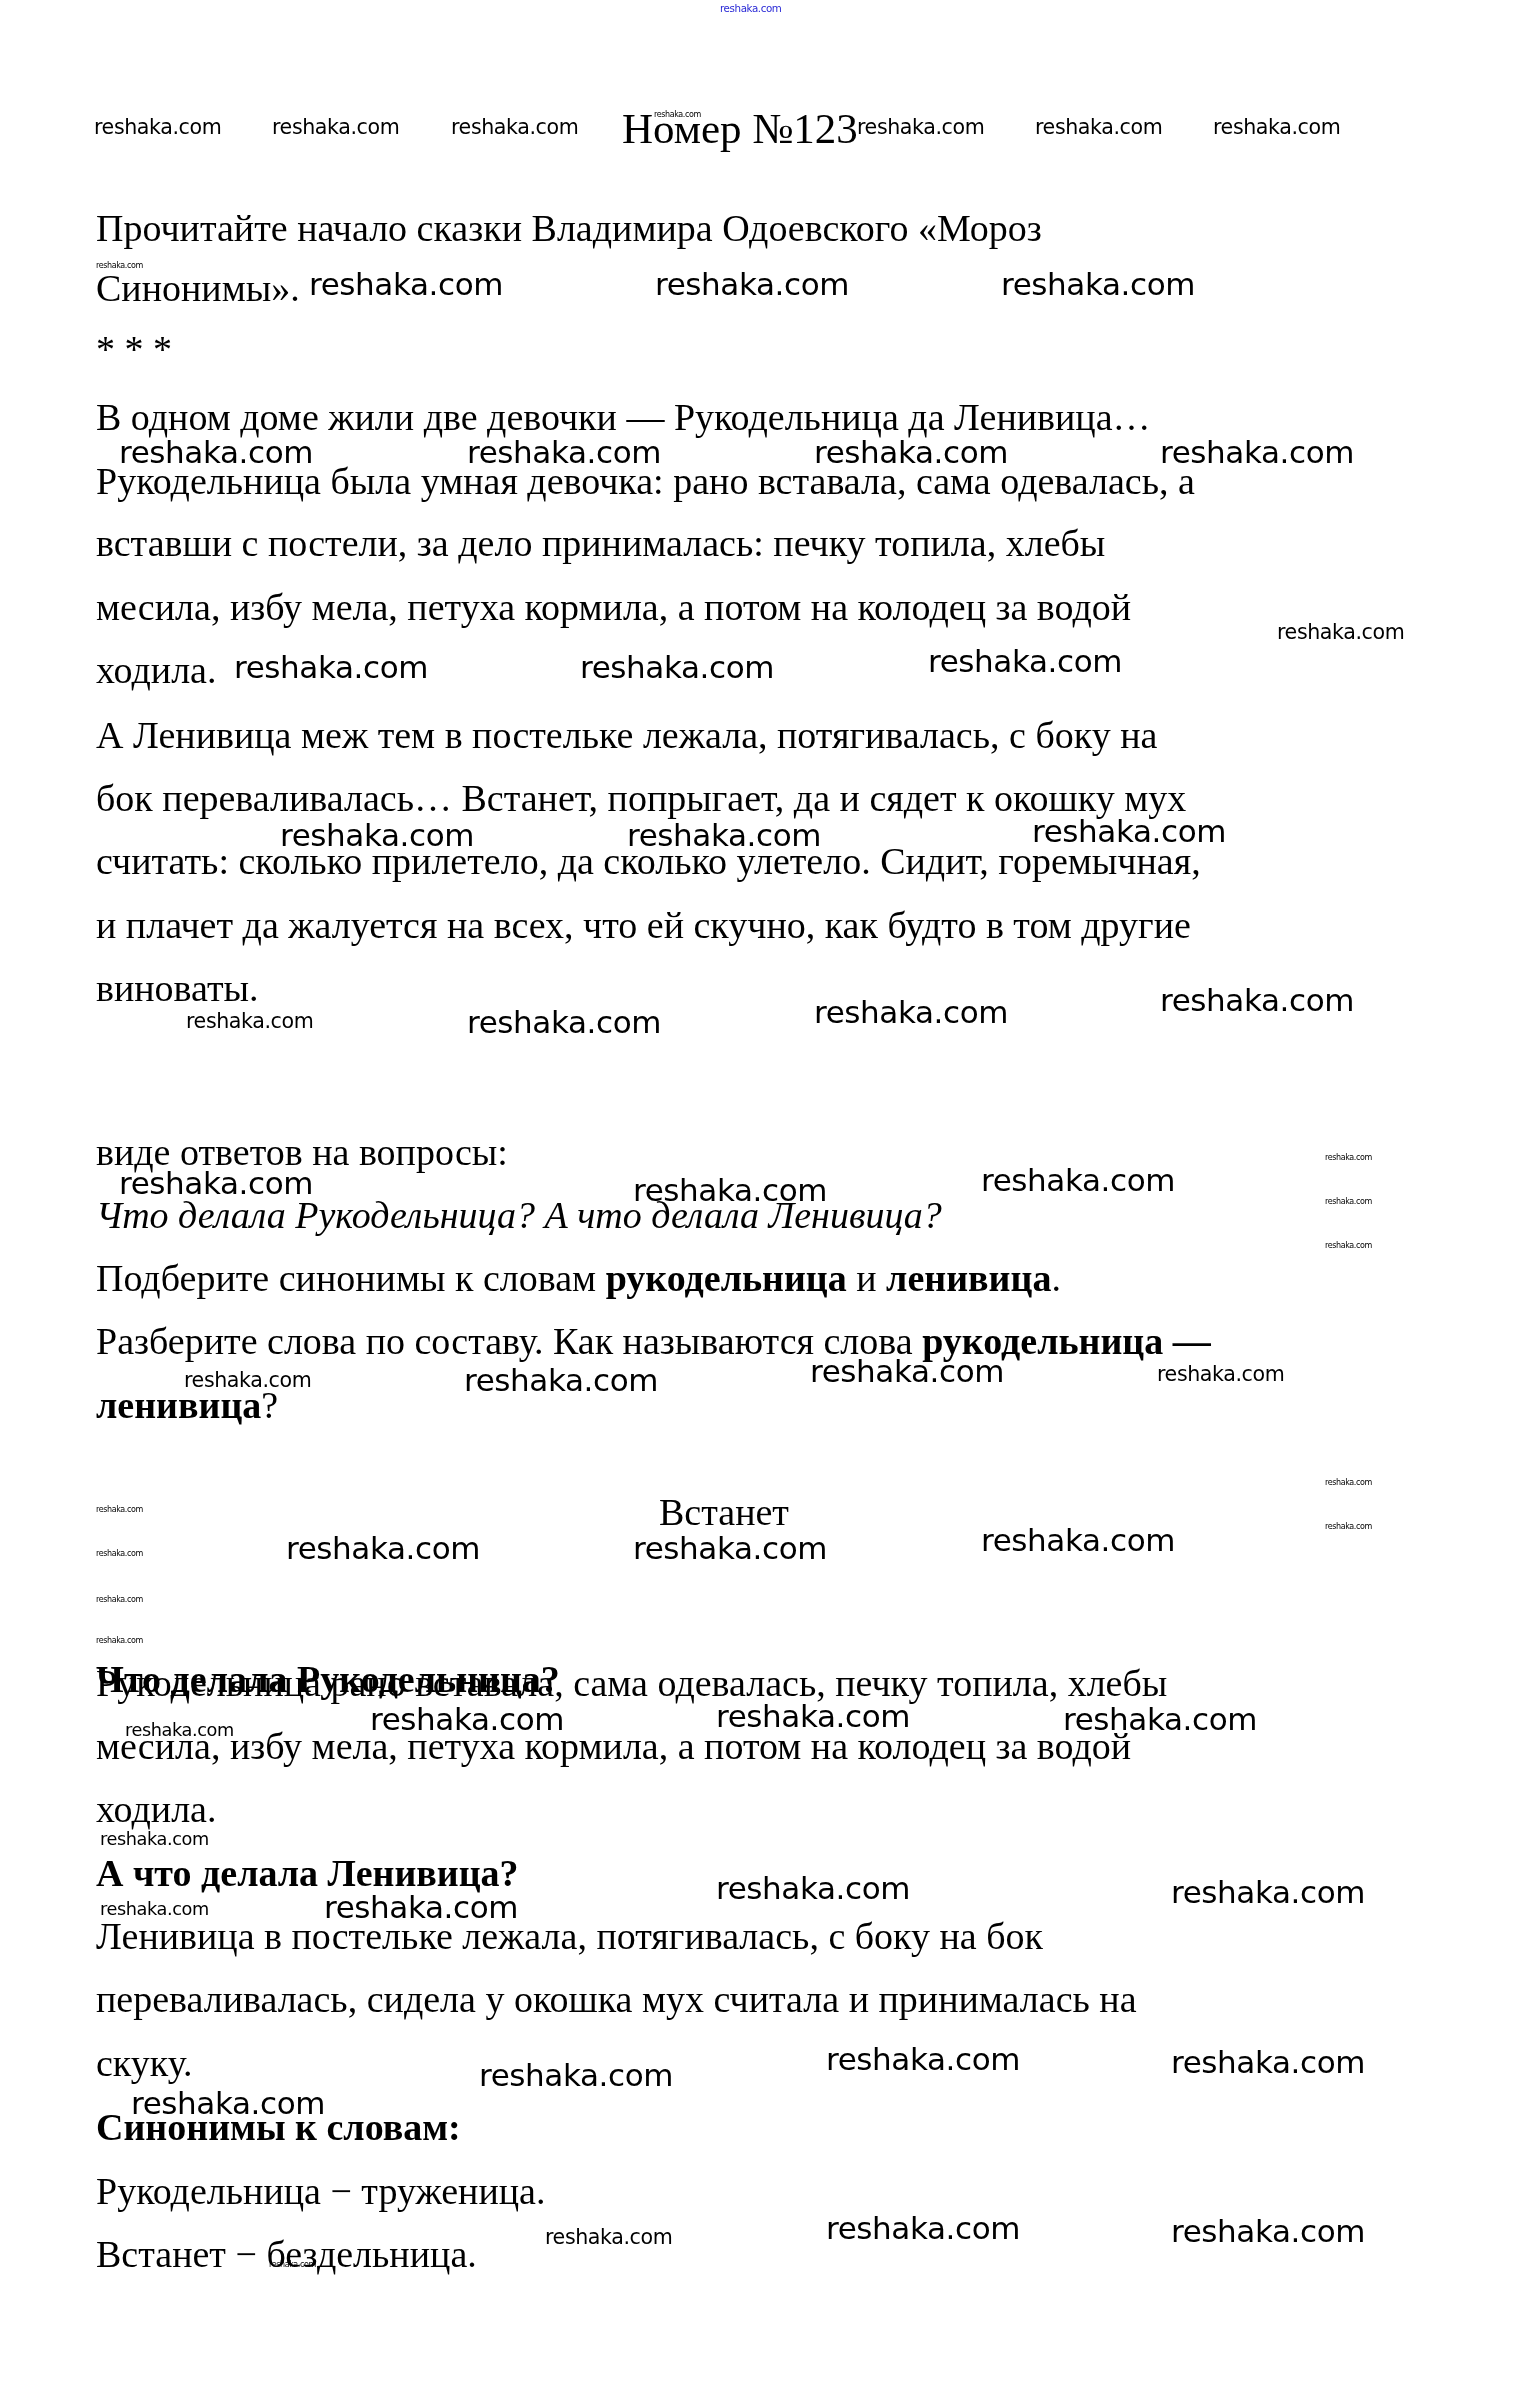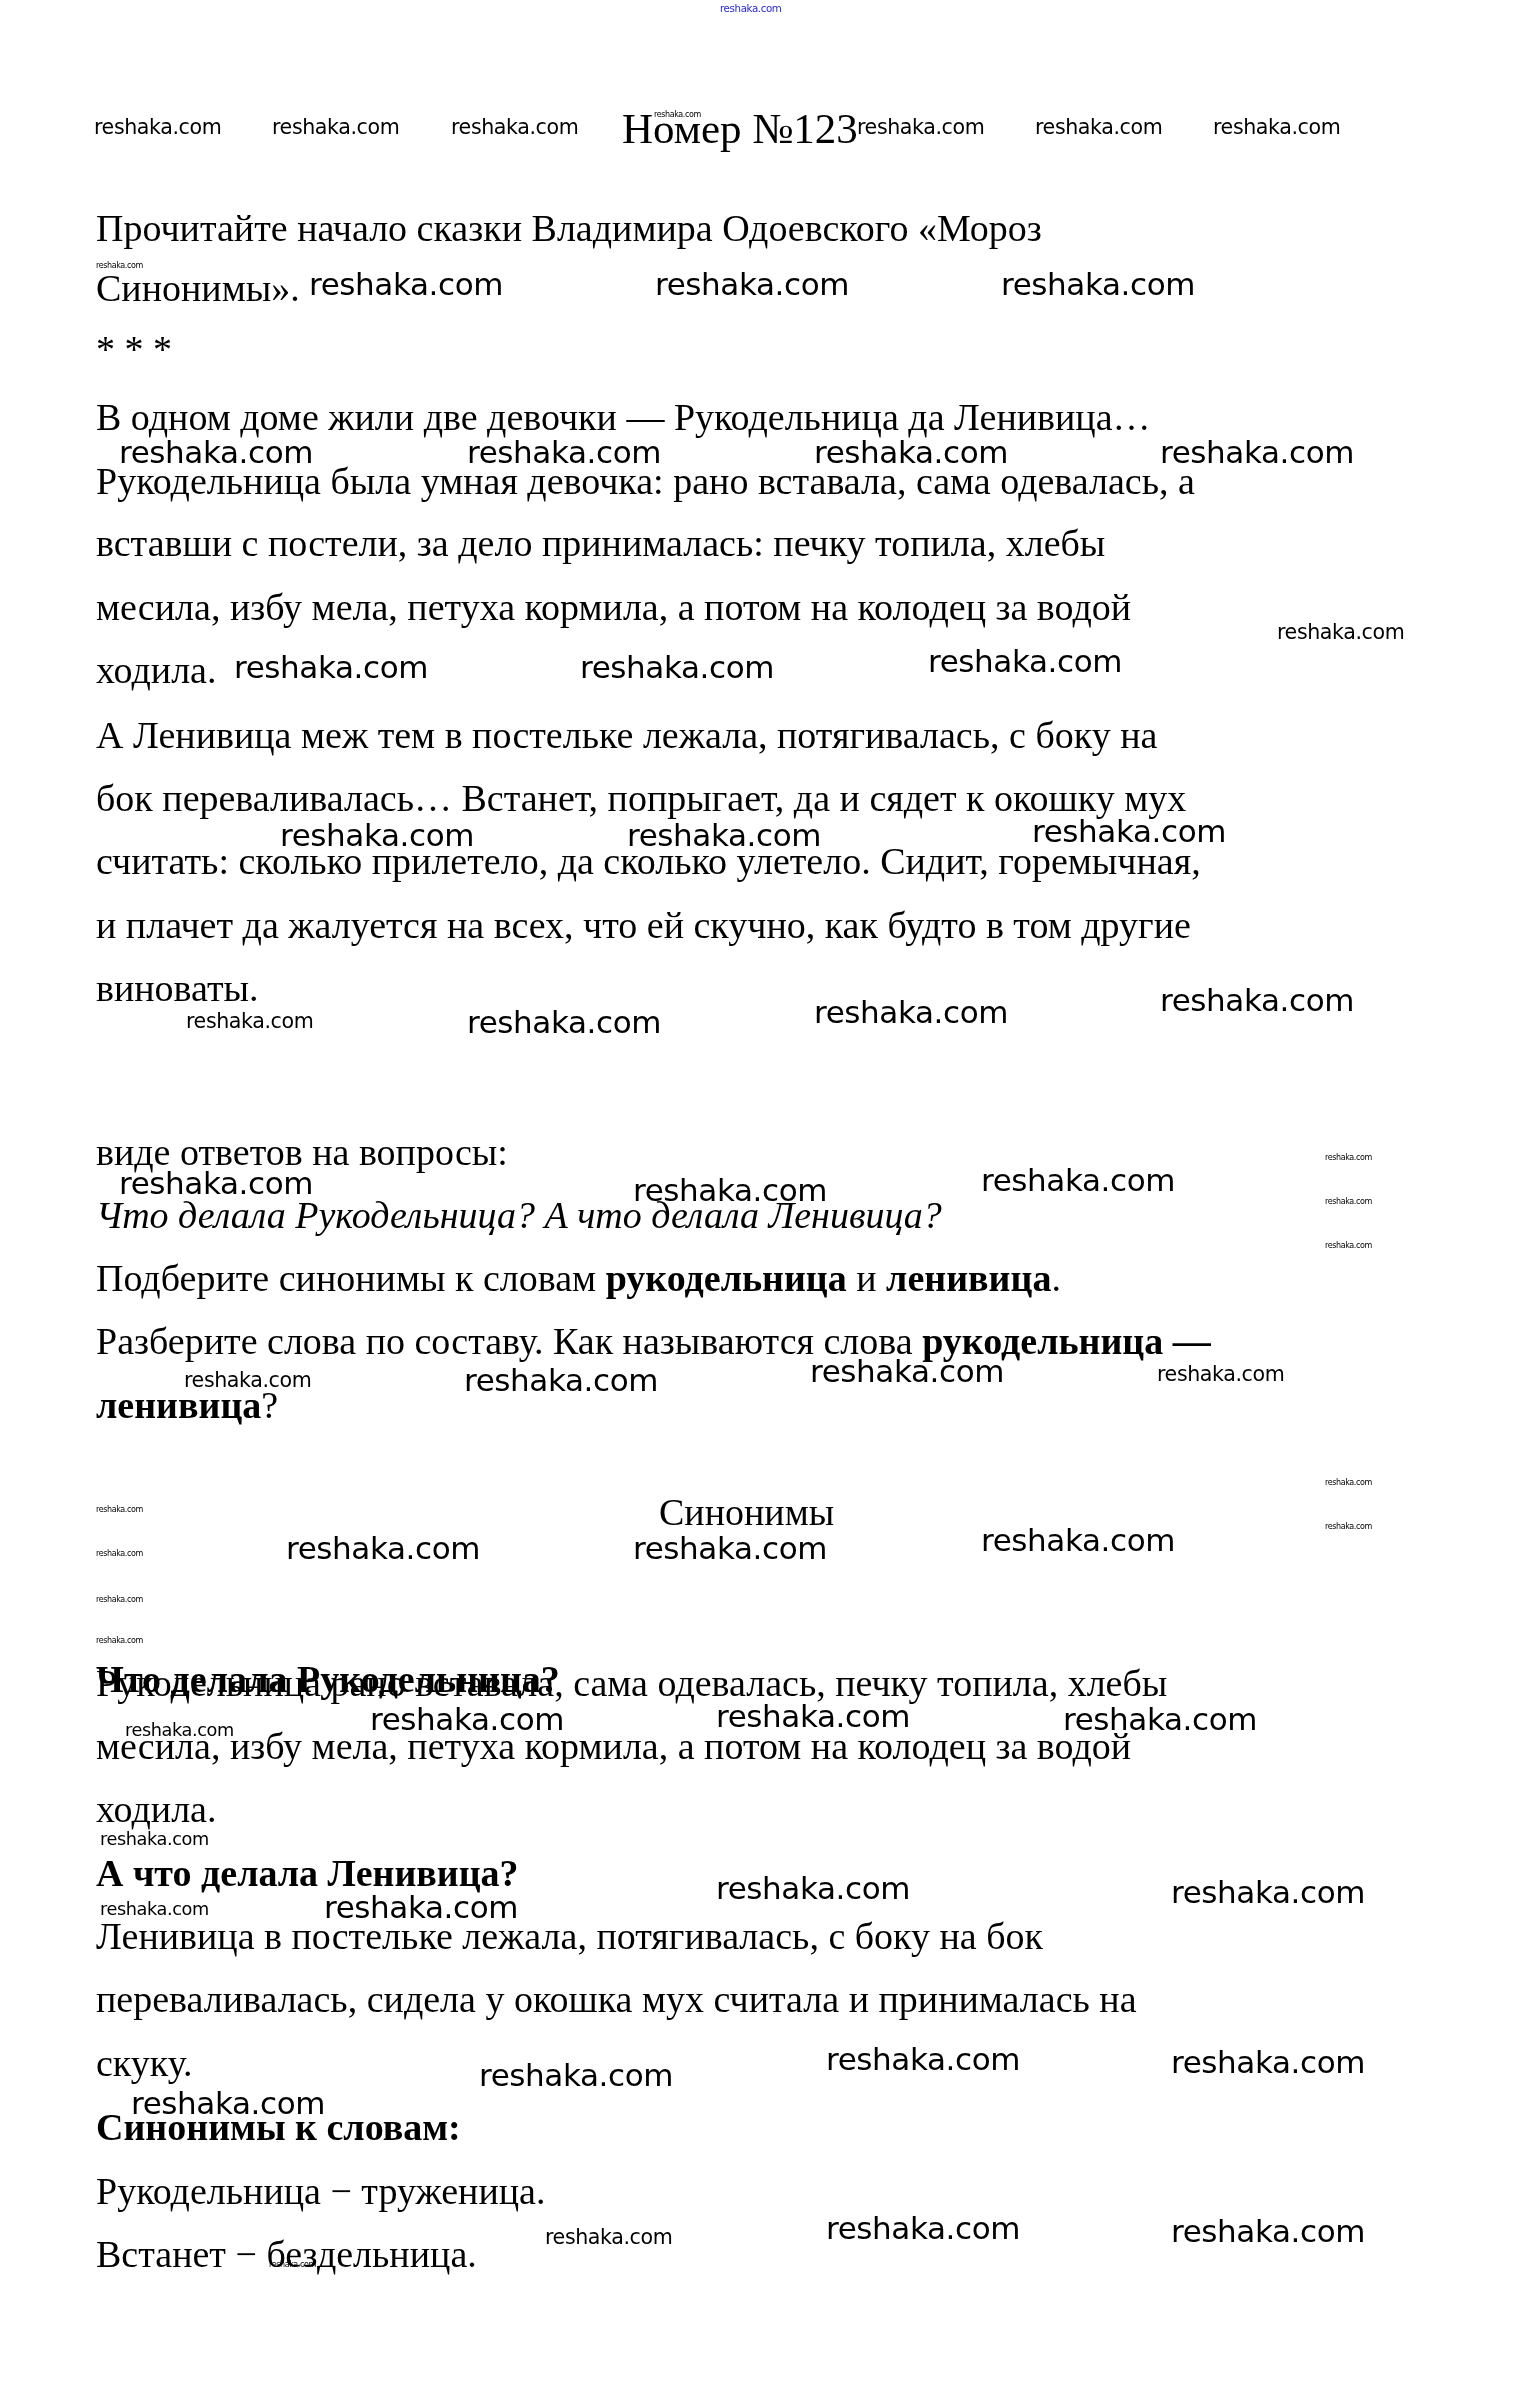--- a/index.html
+++ b/index.html
@@ -94,21 +94,21 @@
   <div class="wm wm-m" style="left:184px; top:1368px;">reshaka.com</div>
   <div class="wm wm-l" style="left:464px; top:1362px;">reshaka.com</div>
   <div class="wm wm-l" style="left:810px; top:1353px;">reshaka.com</div>
   <div class="wm wm-m" style="left:1157px; top:1362px;">reshaka.com</div>
   <div class="line" style="top:1383px;">
     <b>ленивица</b><span>?</span>
   </div>
 
   <div class="wm wm-xs" style="left:1325px; top:1478px;">reshaka.com</div>
   <div class="wm wm-xs" style="left:96px; top:1505px;">reshaka.com</div>
-  <div class="line" style="left:659px; top:1490px;">Синонимы</div>
+  <div class="line" style="left:659px; top:1490px;">Встанет</div>
   <div class="wm wm-xs" style="left:1325px; top:1522px;">reshaka.com</div>
   <div class="wm wm-l" style="left:286px; top:1530px;">reshaka.com</div>
   <div class="wm wm-l" style="left:633px; top:1530px;">reshaka.com</div>
   <div class="wm wm-l" style="left:981px; top:1522px;">reshaka.com</div>
   <div class="wm wm-xs" style="left:96px; top:1549px;">reshaka.com</div>
   <div class="wm wm-xs" style="left:96px; top:1595px;">reshaka.com</div>
 
   <div class="line bold" style="top:1640px;margin-top:17px;">Что делала Рукодельница?</div>
   <div class="wm wm-xs" style="left:96px; top:1636px;">reshaka.com</div>
   <div class="line" style="top:1661px;">Рукодельница рано вставала, сама одевалась, печку топила, хлебы</div>

